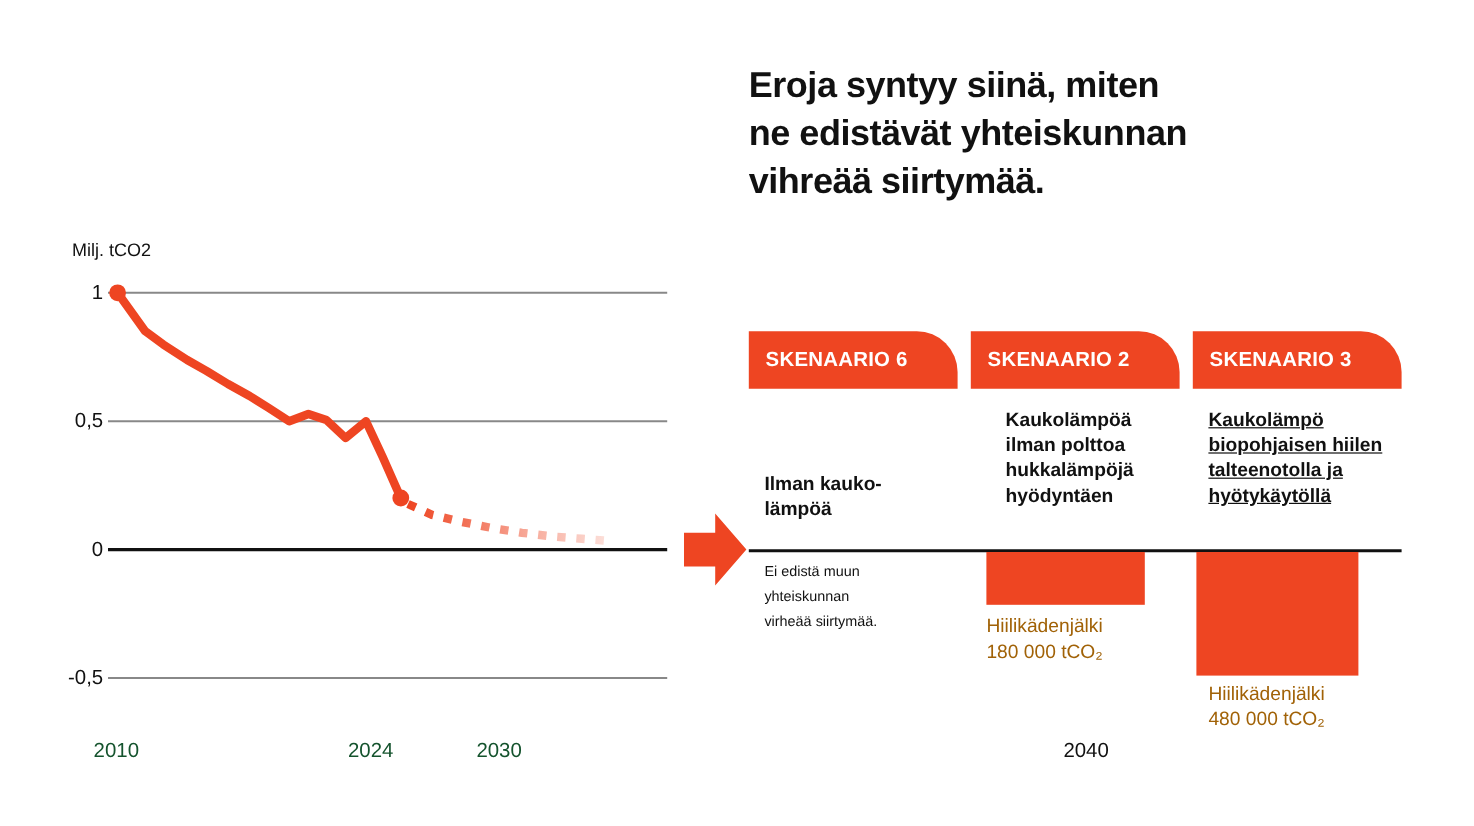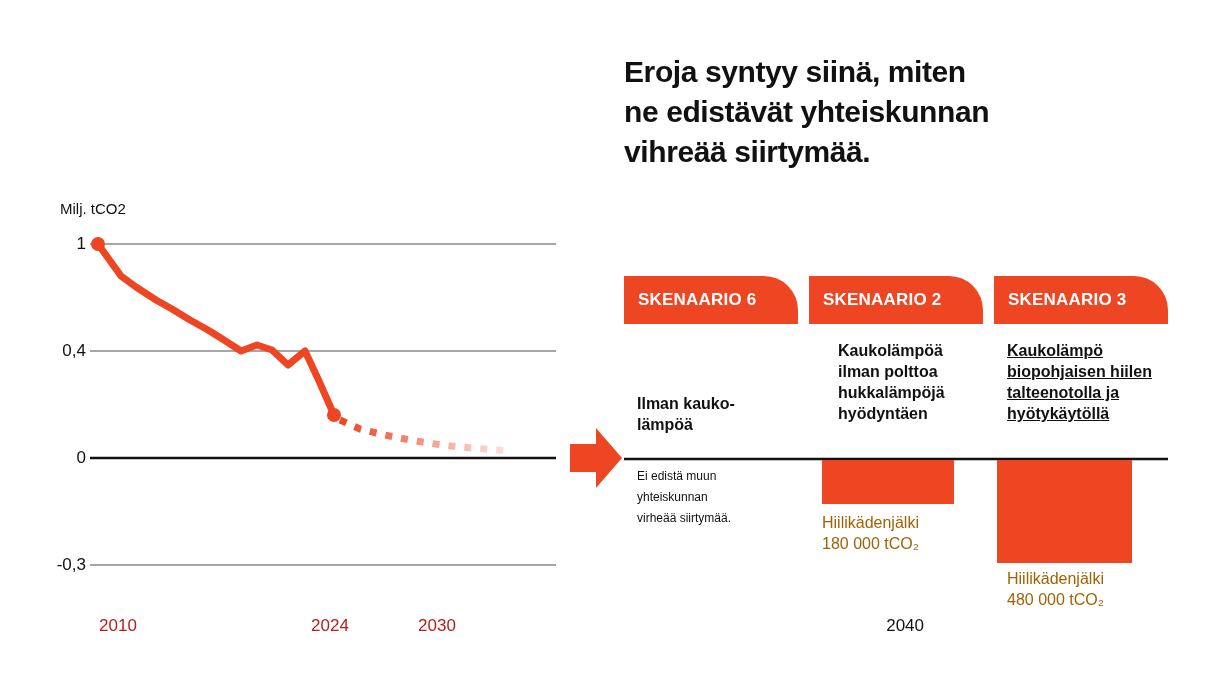--- a/index.html
+++ b/index.html
@@ -55,22 +55,21 @@
     position: absolute;
     font-size: 17px;
     color: #111111;
     text-align: right;
     width: 46px;
     left: 40px;
   }
   .x-tick-label {
     position: absolute;
     font-size: 17px;
-    color: #b91c1c;
-    text-align: center;
+    color: #14532d;
     width: 80px;
   }
 
   
   .scenario {
     position: absolute;
     top: 0;
     height: 688px;
   }
   .scenario-banner {
@@ -128,23 +127,23 @@
 <body>
 
 <div class="panel" id="left-panel">
 
 
   <div id="chart-unit-label">Milj. tCO2</div>
 
   <div id="line-chart-area">
 
     <div class="y-tick-label" style="top:234px;">1</div>
-    <div class="y-tick-label" style="top:341px;">0,4</div>
+    <div class="y-tick-label" style="top:341px;">0,5</div>
     <div class="y-tick-label" style="top:448px;">0</div>
-    <div class="y-tick-label" style="top:555px;">-0,3</div>
+    <div class="y-tick-label" style="top:555px;">-0,5</div>
 
     <div class="x-tick-label" style="left:78px;  top:616px;">2010</div>
     <div class="x-tick-label" style="left:290px; top:616px;">2024</div>
     <div class="x-tick-label" style="left:397px; top:616px;">2030</div>
 
     <svg width="610" height="688" viewBox="0 0 610 688">
       <defs>
         <linearGradient id="fadeGrad" x1="0" y1="0" x2="1" y2="0">
           <stop offset="0%" stop-color="#EE4522" stop-opacity="1"></stop>
           <stop offset="30%" stop-color="#EE4522" stop-opacity="0.75"></stop>

